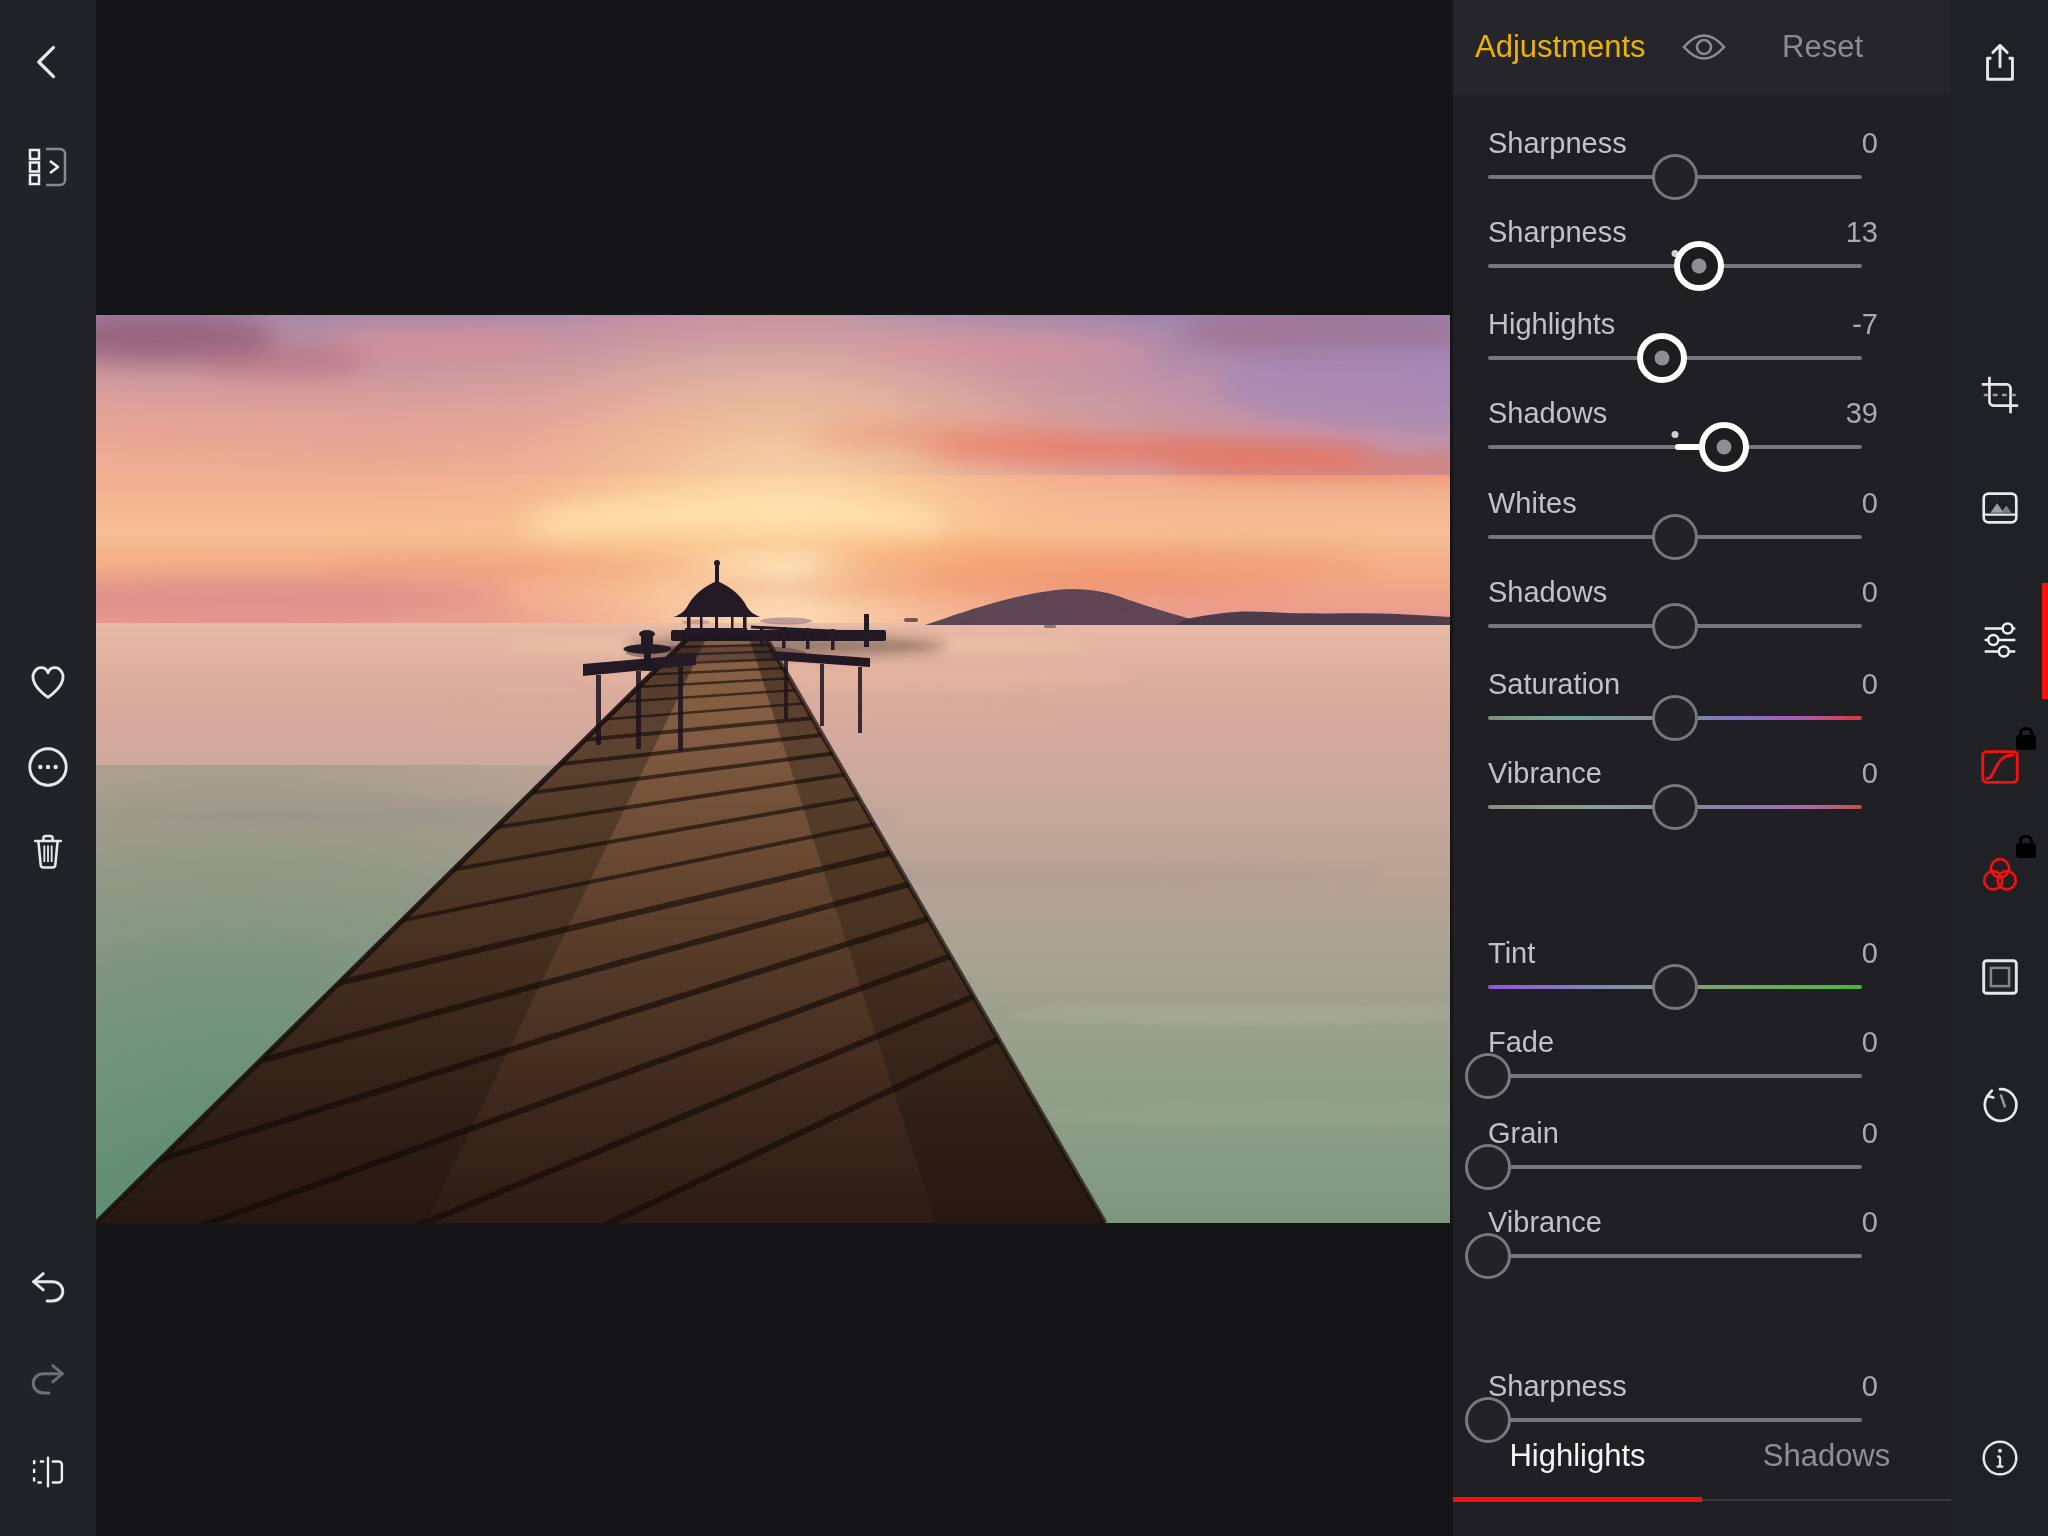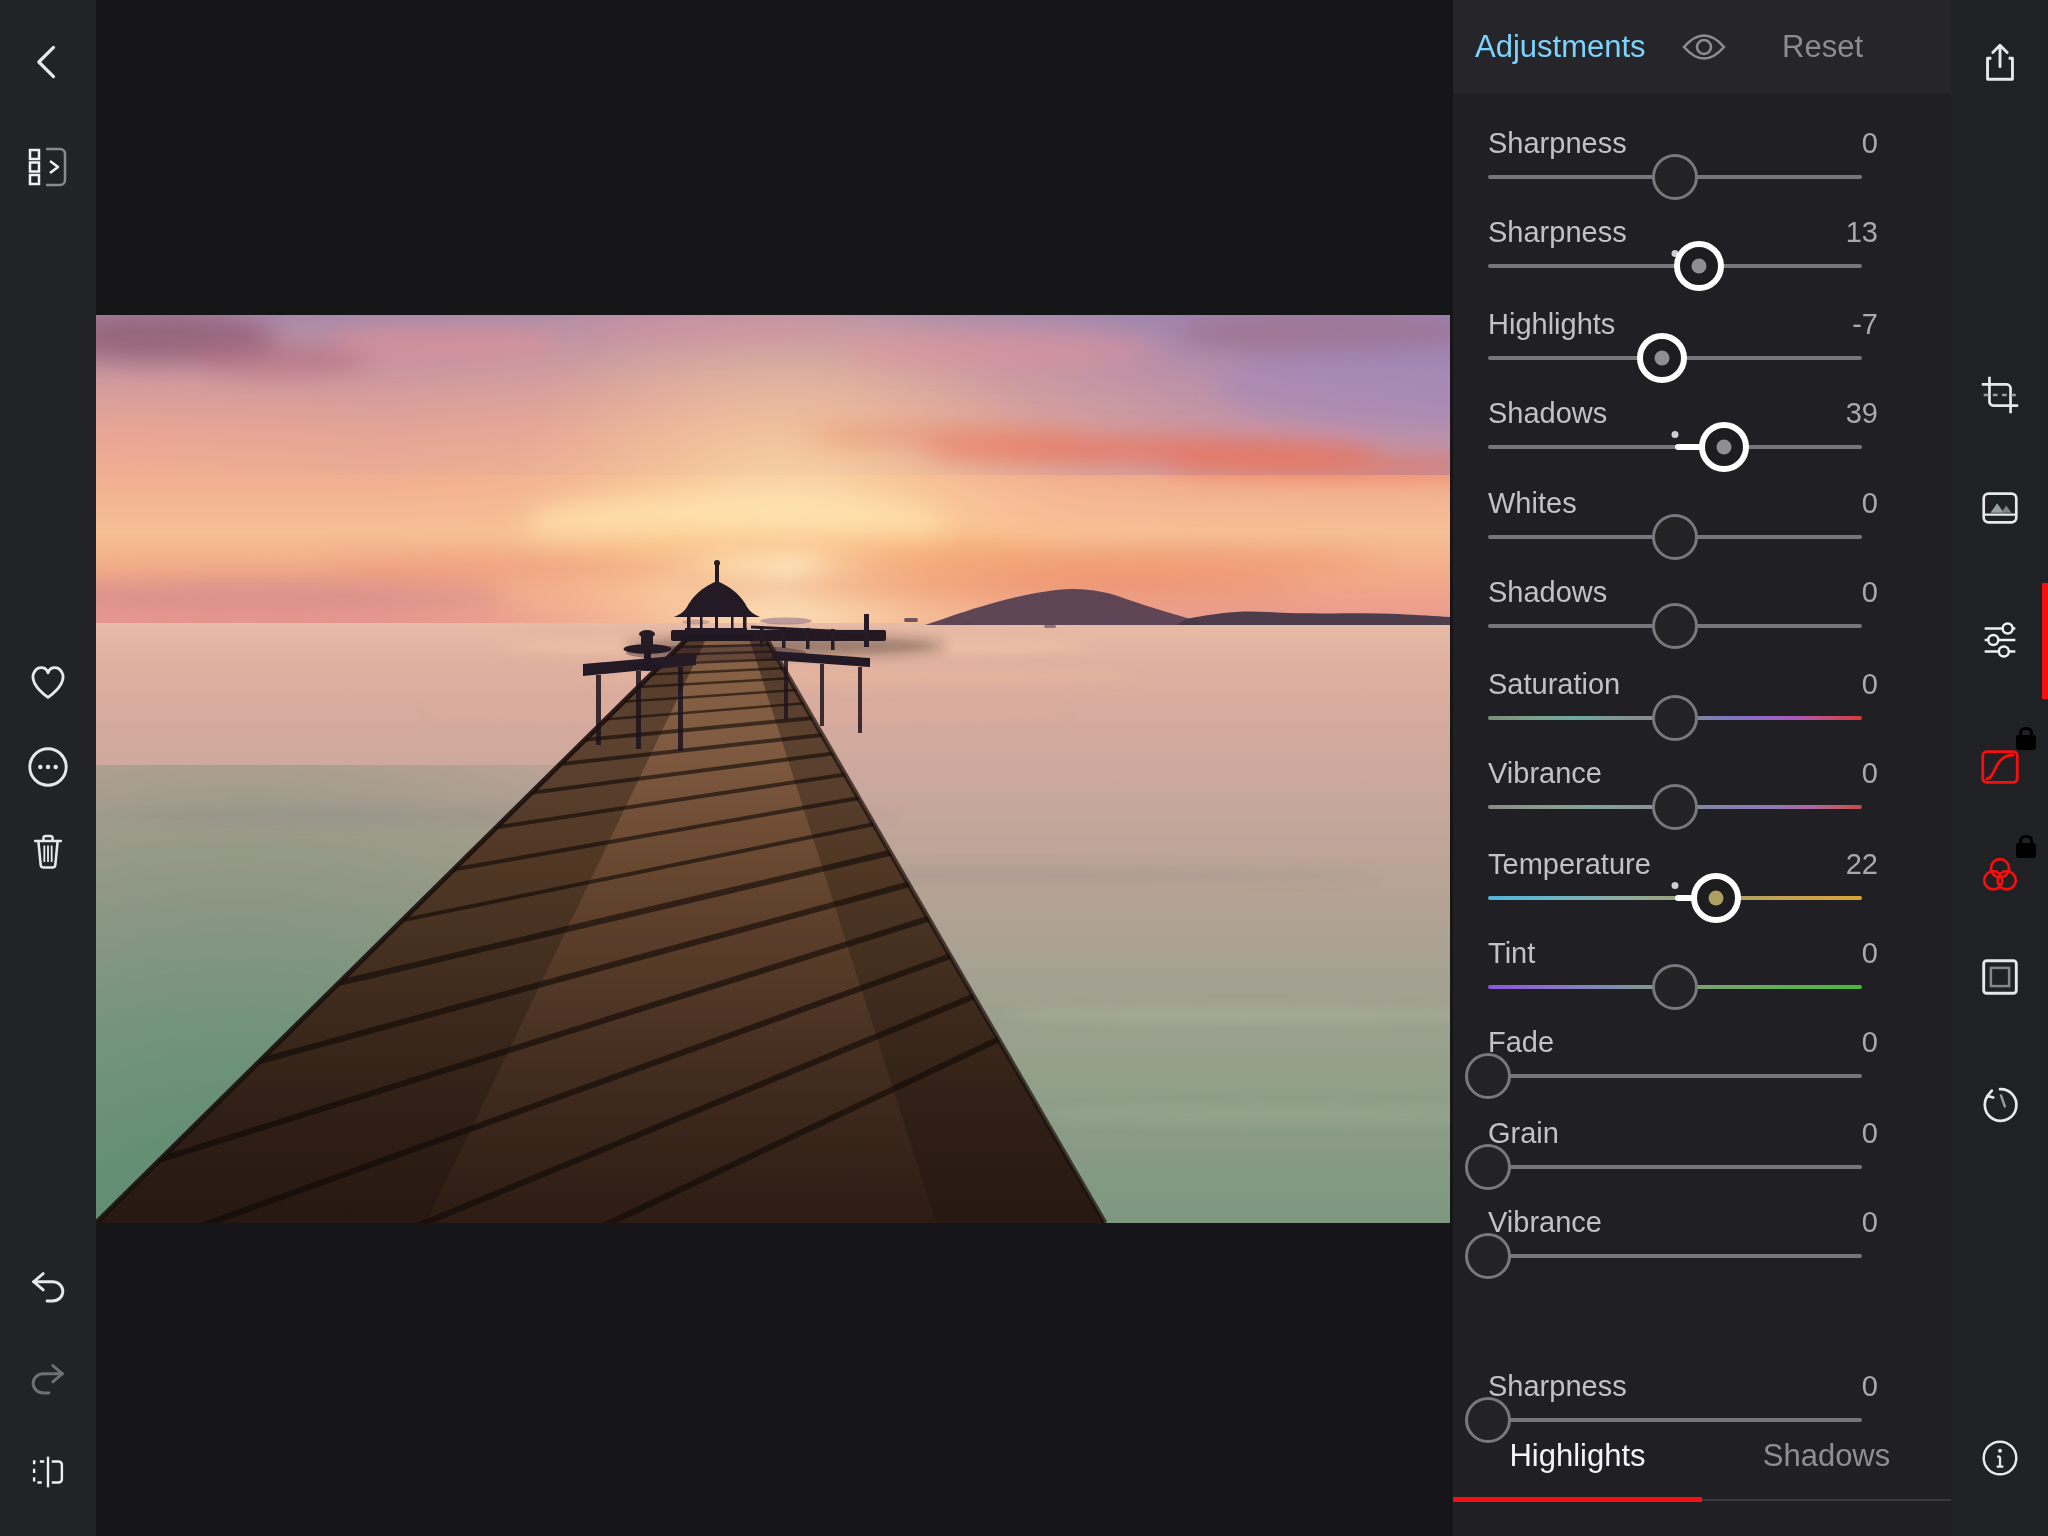--- a/index.html
+++ b/index.html
@@ -15,21 +15,21 @@
 
   
   #canvas{left:96px;top:0;width:1357px;height:1536px;background:#161618;}
   #photo{position:absolute;left:0;top:315px;width:1354px;height:908px;}
   #photo svg{width:100%;height:100%;display:block;}
 
   
   #panel{left:1453px;top:0;width:498px;height:1536px;background:#202024;}
   #panel-header{position:absolute;left:0;top:0;width:498px;height:94px;background:#26262a;
                 display:flex;align-items:center;}
-  #panel-title{color:#7dd3fc;font-size:31px;margin-left:22px;}
+  #panel-title{color:#eab308;font-size:31px;margin-left:22px;}
   #eye-btn{margin-left:34px;cursor:pointer;display:flex;align-items:center;}
   #reset-btn{margin-left:auto;margin-right:88px;color:#8c8c91;font-size:31px;cursor:pointer;}
 
   .srow{position:absolute;left:0;width:498px;height:78px;}
   .slabel{position:absolute;left:35px;top:0;color:#c2c2c6;font-size:29px;}
   .svalue{position:absolute;right:73px;top:0;color:#a9a9ae;font-size:29px;}
   .track{position:absolute;left:35px;top:48px;width:374px;height:4px;border-radius:2px;
          background:#76767c;cursor:pointer;}
   .delta{position:absolute;top:-1px;height:6px;background:#ffffff;border-radius:3px;}
   .zero-dot{position:absolute;top:-14px;width:7px;height:7px;border-radius:50%;
@@ -386,31 +386,20 @@
   </div>
 
   <div class="srow" style="top:757px">
     <span class="slabel">Vibrance</span>
     <span class="svalue">0</span>
     <div class="track vib">
       <div class="knob" style="left:50%"></div>
     </div>
   </div>
 
-  <div class="srow" style="top:848px">
-    <span class="slabel">Temperature</span>
-    <span class="svalue">22</span>
-    <div class="track temp">
-      <div class="zero-dot" style="left:50%"></div>
-      <div class="delta" style="left:50%;width:11%"></div>
-      <div class="knob active" style="left:61%">
-          <span class="idot warm"></span>
-        </div>
-    </div>
-  </div>
 
   <div class="srow" style="top:937px">
     <span class="slabel">Tint</span>
     <span class="svalue">0</span>
     <div class="track tint">
       <div class="knob" style="left:50%"></div>
     </div>
   </div>
 
   <div class="srow" style="top:1026px">

